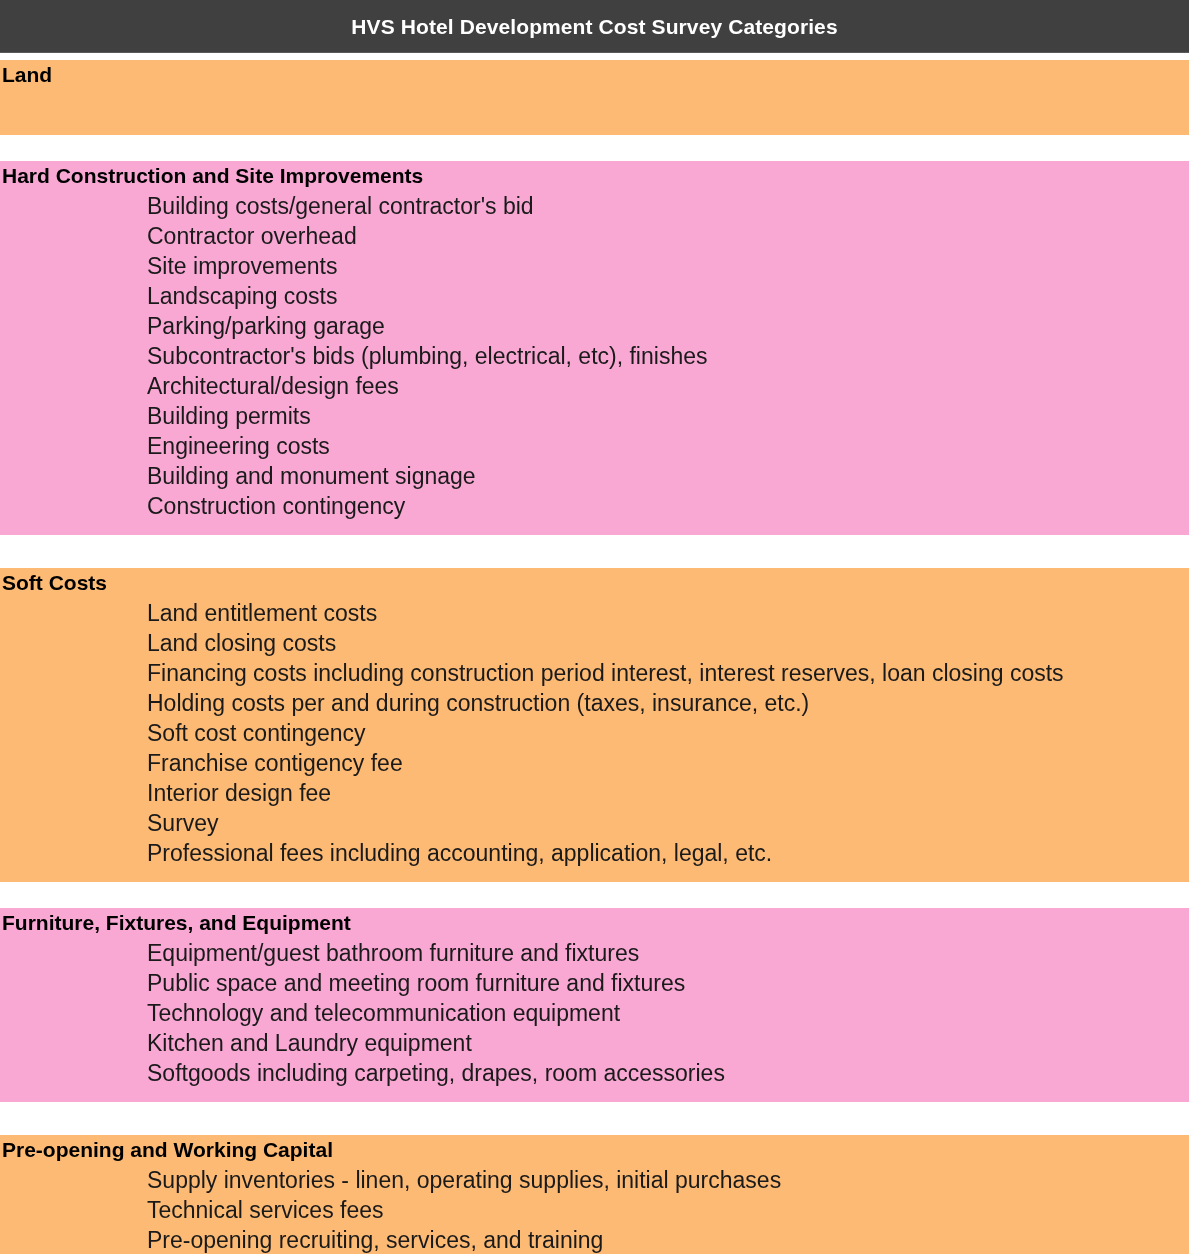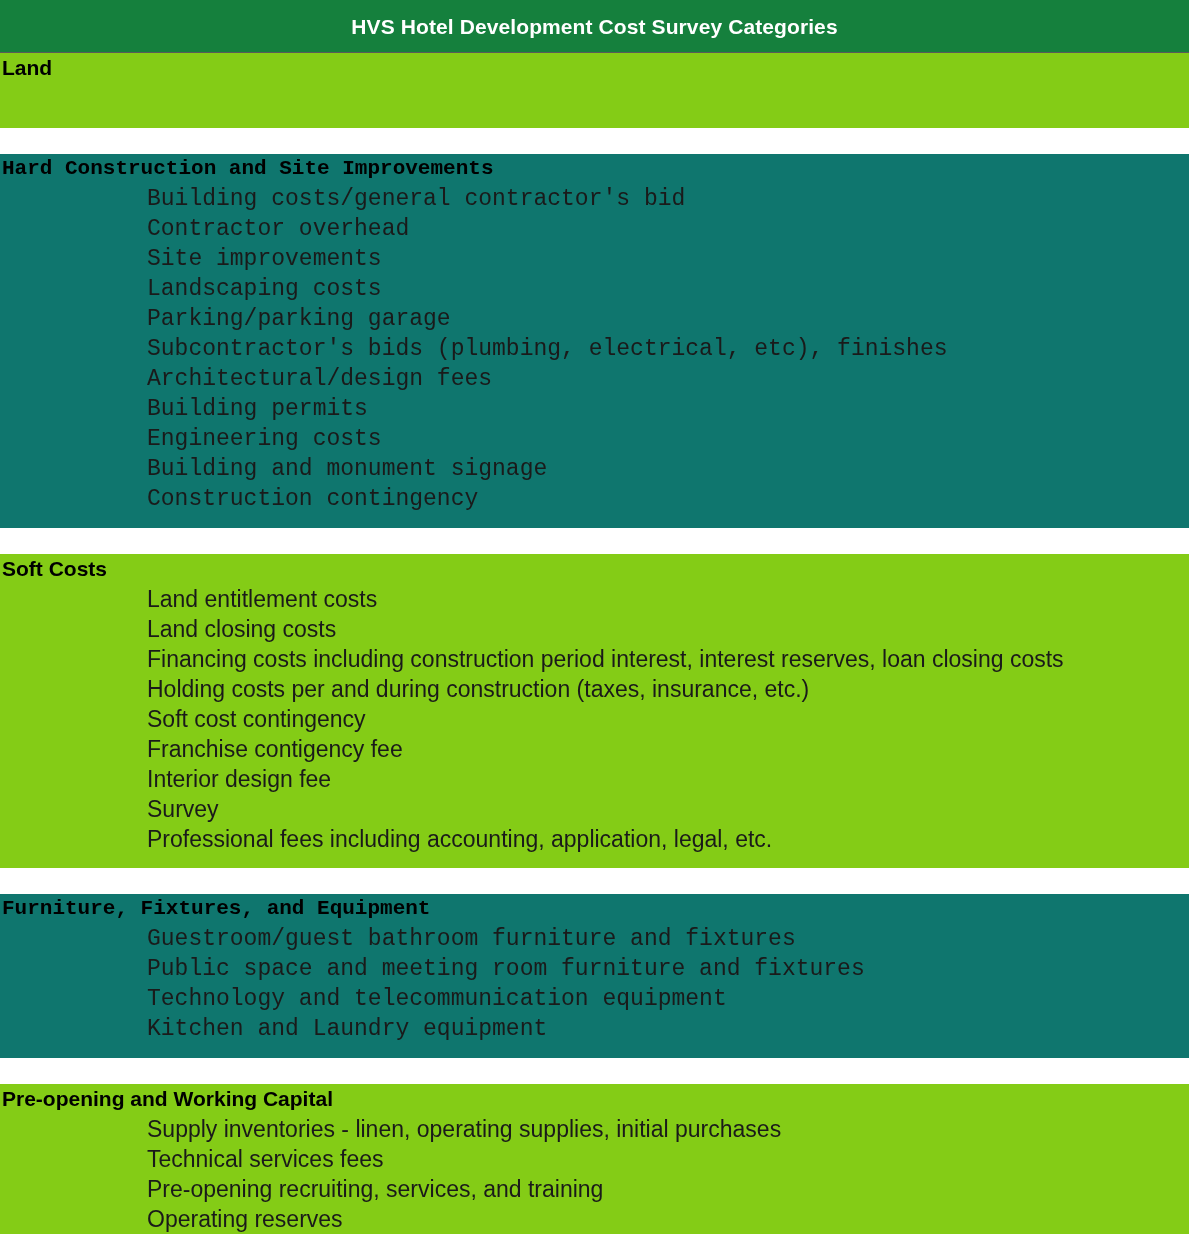--- a/index.html
+++ b/index.html
@@ -17,43 +17,43 @@
     position: relative;
     width: 1189px;
     height: 1254px;
     background: #ffffff;
   }
 
   
   .title-bar {
     width: 1189px;
     height: 53px;
-    background: #15803d;
+    background: #404040;
     display: flex;
     align-items: center;
     justify-content: center;
     border-bottom: 1px solid #5a5a5a;
   }
   .title-bar .title-text {
     color: #ffffff;
     font-size: 21px;
     font-weight: bold;
     letter-spacing: 0.1px;
     line-height: 1;
     text-align: center;
     white-space: nowrap;
   }
 
   
   .section {
     width: 1189px;
     padding: 0 0 0 0;
   }
-  .section.shade-white  { background: #84cc16; }
-  .section.shade-gray   { background: #0f766e; font-family: Liberation Mono, monospace; }
+  .section.shade-white  { background: #fdba74; margin-top: 7px; }
+  .section.shade-gray   { background: #f9a8d4; }
 
   .section-header {
     font-size: 21px;
     font-weight: bold;
     color: #000000;
     padding-left: 2px;
     line-height: 30px;
     height: 30px;
     white-space: nowrap;
   }
@@ -121,24 +121,25 @@
           <li class="item">Interior design fee</li>
           <li class="item">Survey</li>
           <li class="item">Professional fees including accounting, application, legal, etc.</li>
         </ul>
         <div class="gap-tail"></div>
       </div>
       <div class="gap-section"></div>
       <div class="section shade-gray">
         <div class="section-header">Furniture, Fixtures, and Equipment</div>
         <ul class="item-list">
-          <li class="item">Guestroom/guest bathroom furniture and fixtures</li>
+          <li class="item">Equipment/guest bathroom furniture and fixtures</li>
           <li class="item">Public space and meeting room furniture and fixtures</li>
           <li class="item">Technology and telecommunication equipment</li>
           <li class="item">Kitchen and Laundry equipment</li>
+          <li class="item">Softgoods including carpeting, drapes, room accessories</li>
         </ul>
         <div class="gap-tail"></div>
       </div>
       <div class="gap-section"></div>
       <div class="section shade-white">
         <div class="section-header">Pre-opening and Working Capital</div>
         <ul class="item-list">
           <li class="item">Supply inventories - linen, operating supplies, initial purchases</li>
           <li class="item">Technical services fees</li>
           <li class="item">Pre-opening recruiting, services, and training</li>

